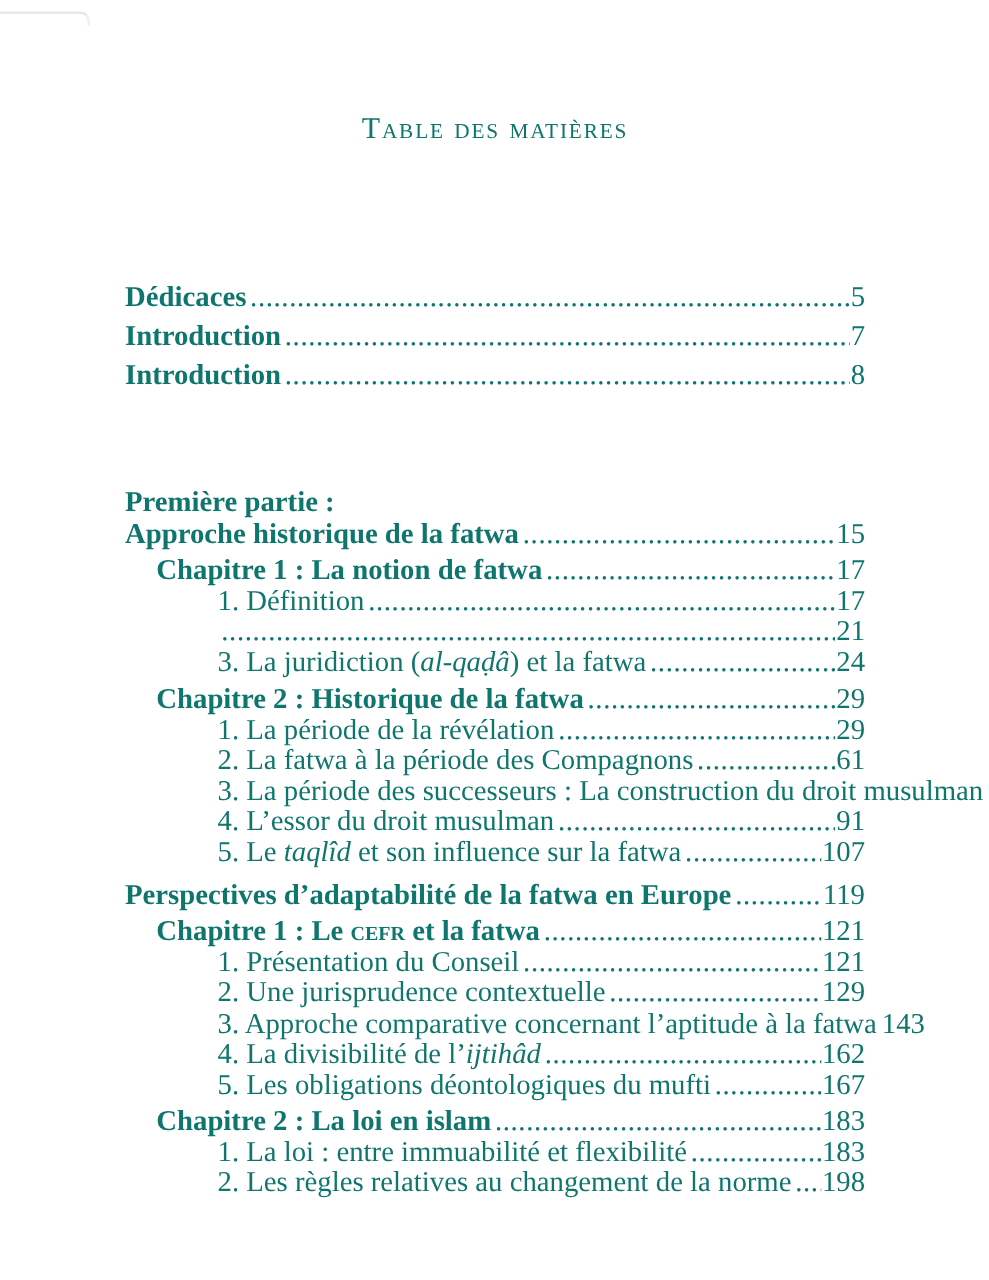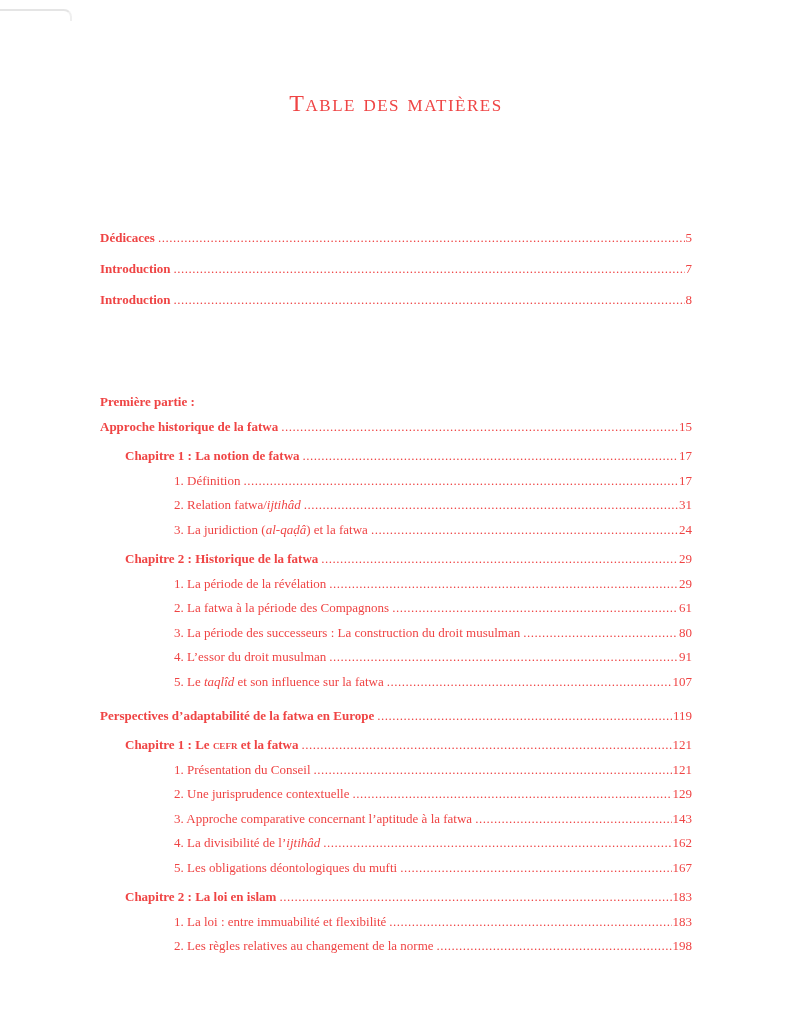--- a/index.html
+++ b/index.html
@@ -5,21 +5,21 @@
   html, body { margin: 0; padding: 0; background: #ffffff; }
   .page {
     position: relative;
     width: 791px;
     height: 1024px;
     margin: 0 auto;
     background: #ffffff;
     box-sizing: border-box;
     padding: 88px 99px 0 100px;
     font-family: "Liberation Serif", "DejaVu Serif", serif;
-    color: #ef4444;
+    color: #0f766e;
     overflow: hidden;
   }
   .scan-corner {
     position: absolute;
     top: 9px; left: -6px;
     width: 76px; height: 10px;
     border-top: 2px solid #e3e3e3;
     border-right: 2px solid #eeeeee;
     border-top-right-radius: 8px;
     opacity: .9;
@@ -29,21 +29,21 @@
     font-weight: normal;
     font-variant: small-caps;
     letter-spacing: 1.5px;
     text-align: center;
     margin: 0 0 104px 0;
     line-height: 30px;
   }
   .toc { width: 100%; }
   .row {
     display: flex;
-    font-size: 13px;
+    font-size: 23px;
     line-height: 24.5px;
   }
   .row .label { white-space: nowrap; }
   .row .dots {
     flex: 1 1 0;
     min-width: 0;
     overflow: hidden;
     white-space: nowrap;
     margin: 0 1px 0 3px;
     letter-spacing: 0.5px;
@@ -99,23 +99,22 @@
           <span class="label"><span>Chapitre 1 : La notion de fatwa</span></span>
           <span class="dots">............................................................................................................................................................................................................................</span>
           <span class="pageno">17</span>
         </div>
         <div class="row item">
           <span class="label"><span>1. Définition</span></span>
           <span class="dots">............................................................................................................................................................................................................................</span>
           <span class="pageno">17</span>
         </div>
         <div class="row item">
-          <span class="label"><span>2. Relation fatwa/</span><span class="it">ijtihâd</span></span>
-          <span class="dots">............................................................................................................................................................................................................................</span>
-          <span class="pageno">31</span>
+          <span class="dots">............................................................................................................................................................................................................................</span>
+          <span class="pageno">21</span>
         </div>
         <div class="row item">
           <span class="label"><span>3. La juridiction (</span><span class="it">al-qaḍâ</span><span>) et la fatwa</span></span>
           <span class="dots">............................................................................................................................................................................................................................</span>
           <span class="pageno">24</span>
         </div>
         <div class="row chapter">
           <span class="label"><span>Chapitre 2 : Historique de la fatwa</span></span>
           <span class="dots">............................................................................................................................................................................................................................</span>
           <span class="pageno">29</span>

